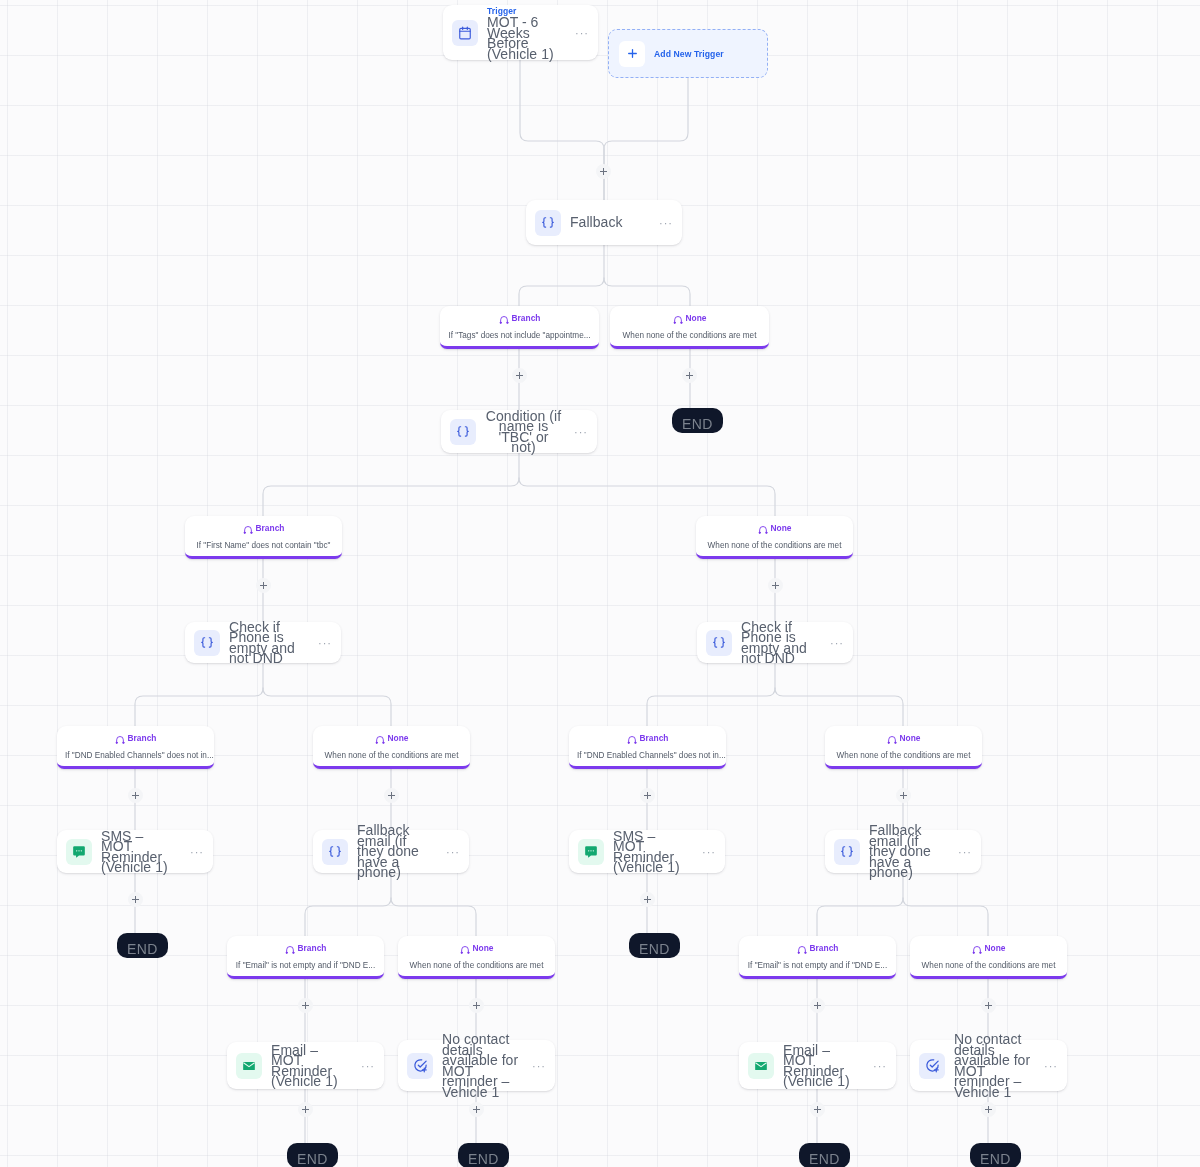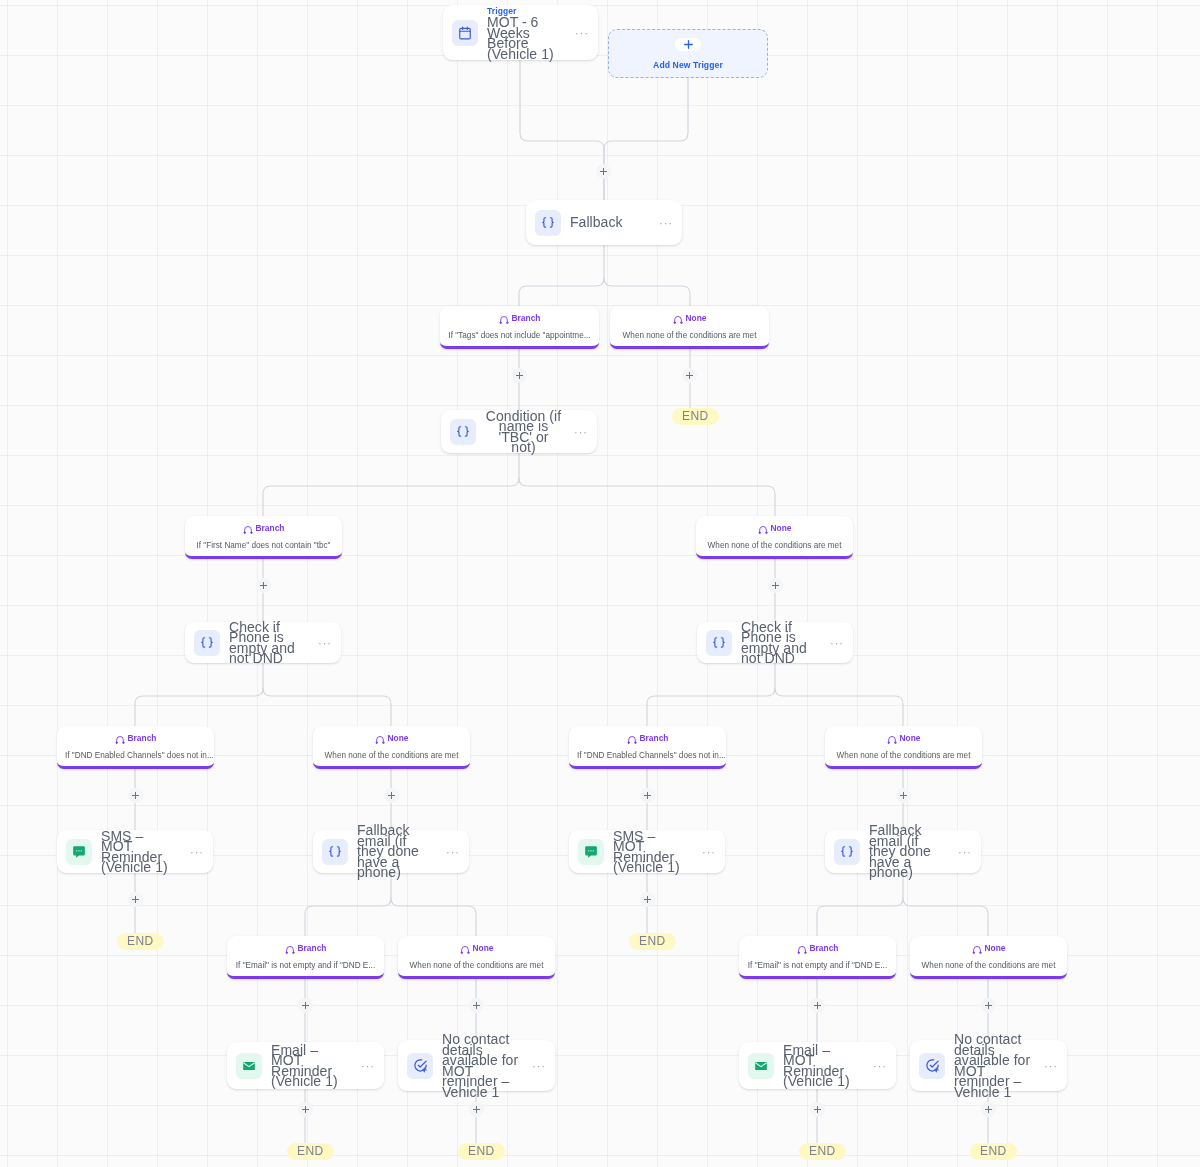--- a/index.html
+++ b/index.html
@@ -94,24 +94,24 @@
     background:#f4f5f7;
     display:flex;align-items:center;justify-content:center;
     color:#6b7280; font-size:11px; line-height:1;
   }
   .plus::before{ content:""; position:absolute; width:7px;height:1.2px;background:#6b7280;}
   .plus::after { content:""; position:absolute; width:1.2px;height:7px;background:#6b7280;}
 
   
   .endpill {
     position:absolute;
-    background:#fef9c3; color:#7b828d;
+    background:#0f172a; color:#7b828d;
     border-radius:10px;
-    font-size:12px; letter-spacing:.4px;
-    padding:4px 10px 4px;
+    font-size:14px; letter-spacing:.4px;
+    padding:12px 10px 4px;
     line-height:9px;
   }
 </style>
 </head>
 <body>
 
 <div id="canvas">
 
   <svg id="wires" viewBox="0 0 1200 1167">
     <g fill="none" stroke="#d3d6dd" stroke-width="1.15" stroke-linecap="round">
@@ -182,21 +182,21 @@
           <line x1="16" y1="2" x2="16" y2="6"></line>
       </svg>
     </span>
     <span class="txtwrap">
       <span class="ttl" style="display:block">Trigger</span>
       <span class="sub" style="display:block">MOT - 6 Weeks Before (Vehicle 1)</span>
     </span>
     <span class="dots">···</span>
   </div>
 
-  <div class="addtrig" style="left:608px; top:29px; width:160px; height:49px;flex-direction:column;">
+  <div class="addtrig" style="left:608px; top:29px; width:160px; height:49px;">
     <span class="plusbox">
       <svg width="13" height="13" viewBox="0 0 24 24" fill="none" stroke="currentColor" stroke-width="2.4" stroke-linecap="round">
         <line x1="12" y1="5" x2="12" y2="19"></line>
           <line x1="5" y1="12" x2="19" y2="12"></line>
       </svg>
     </span>
     <span class="atlabel">Add New Trigger</span>
   </div>
 
   <div class="plus" style="left:596px; top:164px;"></div>

